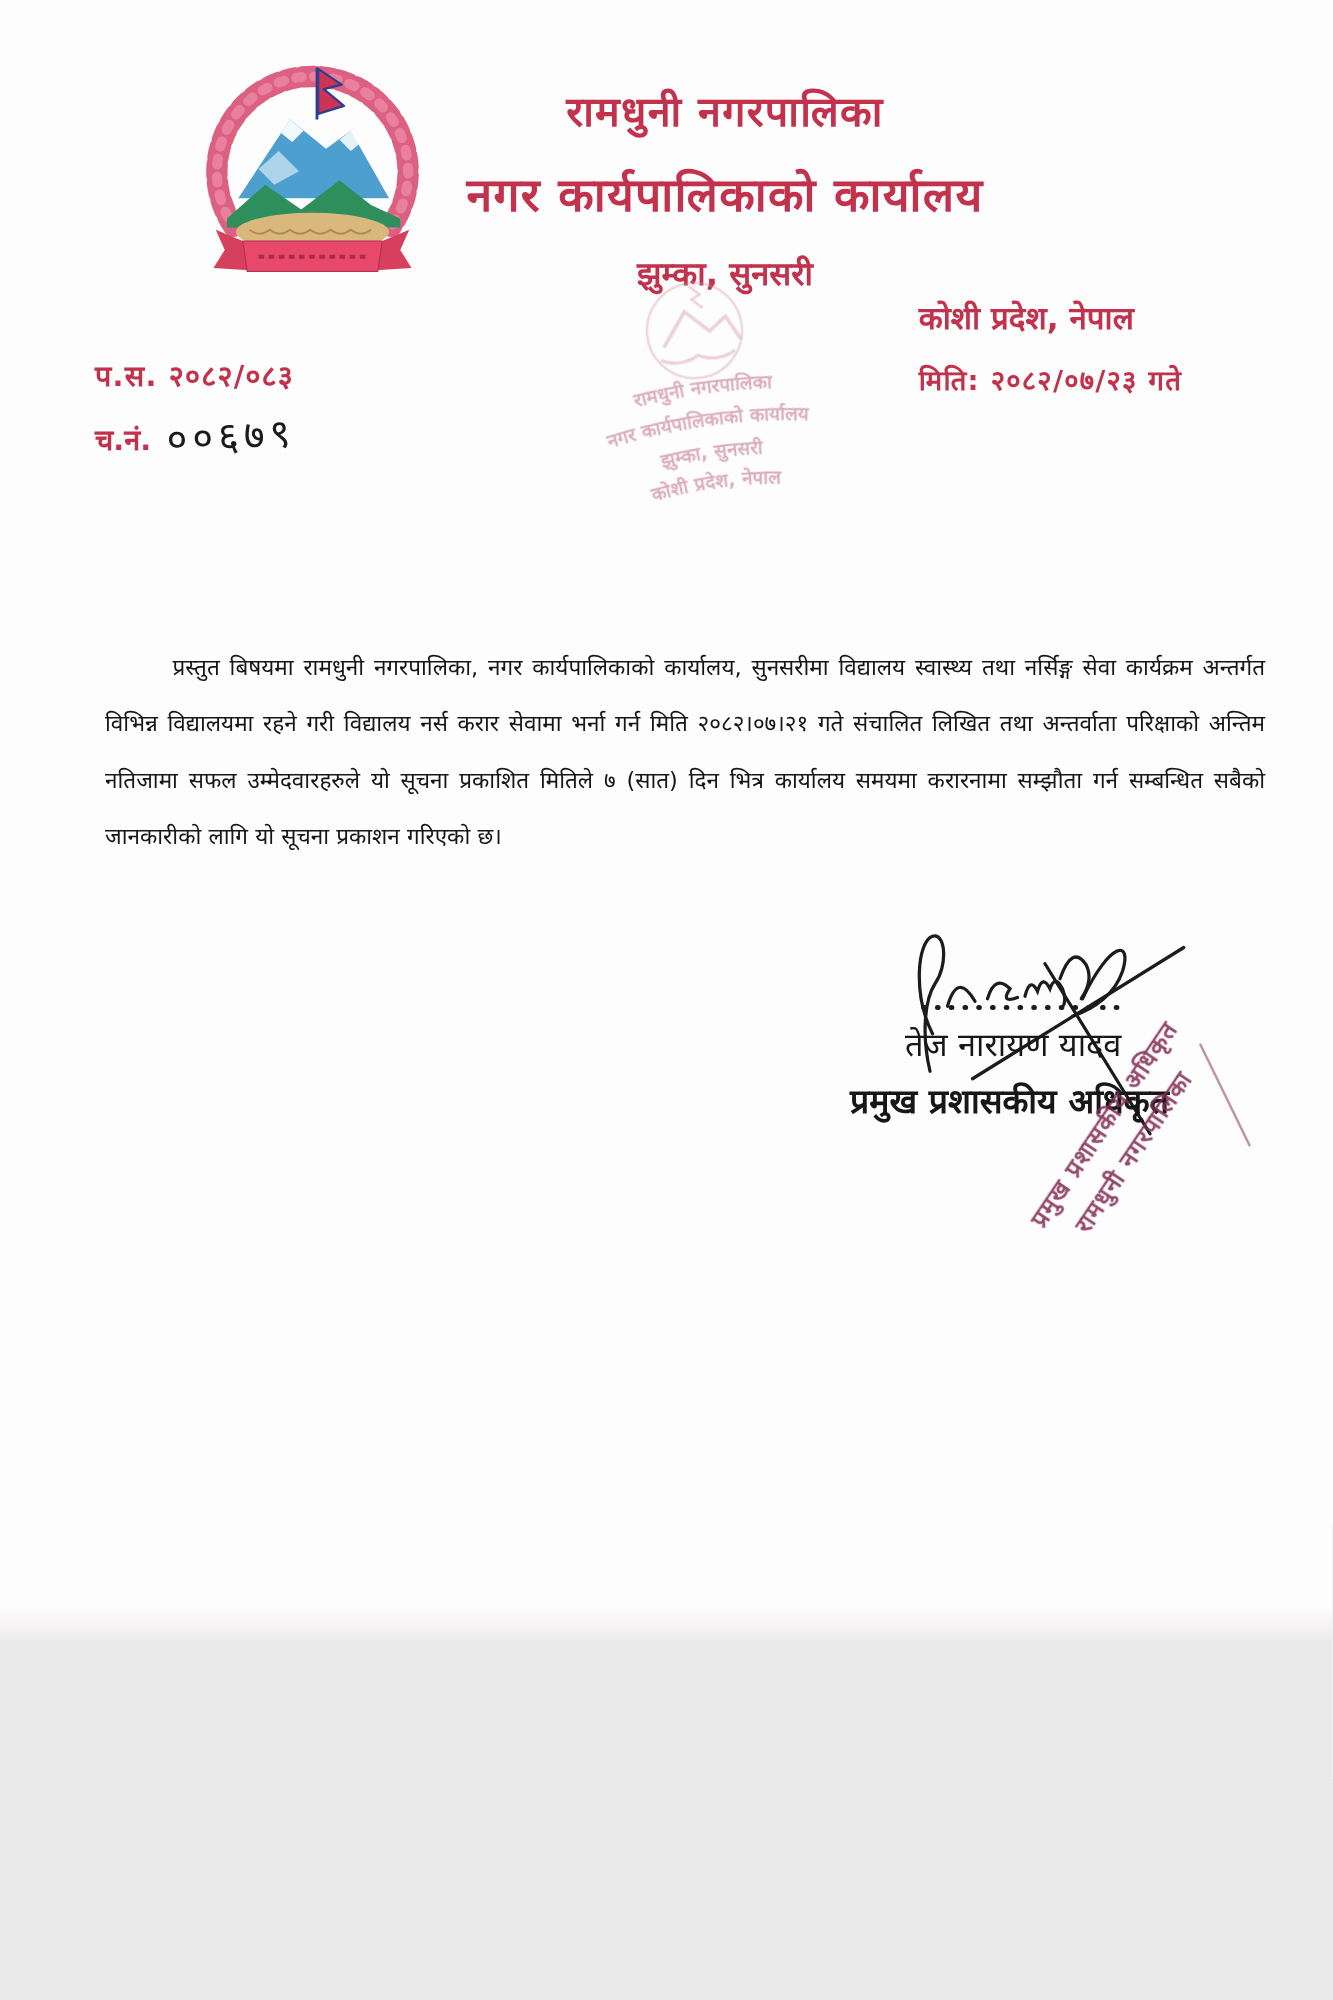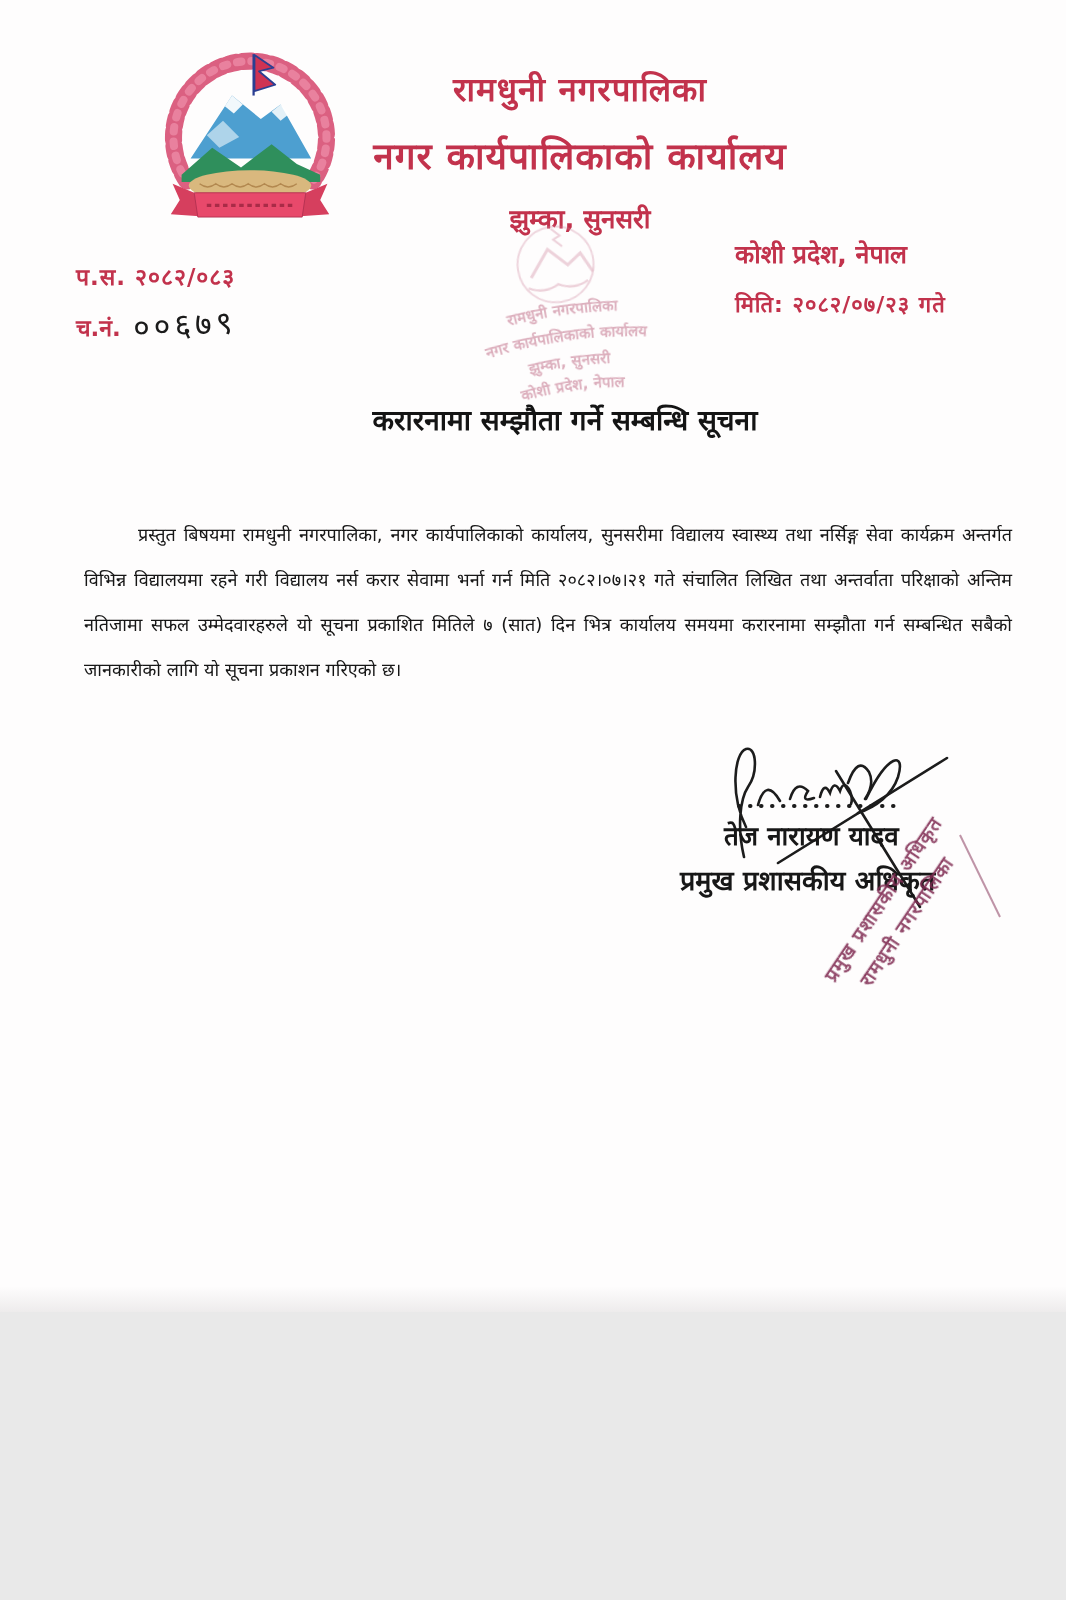--- a/index.html
+++ b/index.html
@@ -20,40 +20,40 @@
   }
   
   .emblem { position:absolute; left:160px; top:48px; width:180px; height:186px; }
   .head-center { position:absolute; left:330px; top:66px; width:500px; text-align:center; color:#c2324c; }
   .head-line1 { font-size:33px; font-weight:bold; letter-spacing:1px; }
   .head-line2 { font-size:37px; font-weight:bold; margin-top:18px; letter-spacing:1px; }
   .head-line3 { font-size:26px; font-weight:bold; margin-top:20px; }
   .province-block { position:absolute; left:735px; top:236px; color:#c2324c; }
   .province-line { font-size:25px; font-weight:bold; }
   .date-line { font-size:22px; font-weight:bold; margin-top:18px; letter-spacing:1px; }
-  .ref-block { position:absolute; left:76px; top:260px; }
+  .ref-block { position:absolute; left:76px; top:284px; }
   .ref-no { font-size:23px; font-weight:bold; color:#c2324c; letter-spacing:1px; }
   .dispatch-row { display:flex; align-items:center; margin-top:10px; }
   .dispatch-label { font-size:23px; font-weight:bold; color:#c2324c; padding-top:6px; }
   .dispatch-no { font-size:32px; color:#1b1b1b; margin-left:12px; letter-spacing:4px;
                  transform:rotate(-3deg); font-weight:500; }
   
   .center-stamp { position:absolute; left:452px; top:212px; width:220px; height:196px;
                   transform:rotate(-8deg); opacity:0.62; filter:blur(0.4px); }
   
   .title-block { position:absolute; left:215px; top:400px; width:700px; text-align:center; color:#141414; }
   .notice-title { font-size:28px; font-weight:bold; }
   .notice-subtitle { font-size:27px; font-weight:bold; margin-top:9px; }
   
   .body-para { position:absolute; left:84px; top:512px; width:928px;
                font-size:18px; line-height:45px; text-align:justify; text-indent:54px;
                color:#161616; }
   
   .sign-svg { position:absolute; left:660px; top:735px; width:400px; height:250px; }
-  .sign-name { position:absolute; left:724px; top:817px; font-size:26px; font-weight:bold;
+  .sign-name { position:absolute; left:724px; top:817px; font-size:26px; font-weight:normal;
                color:#171717; white-space:nowrap; }
   .sign-designation { position:absolute; left:680px; top:861px; font-size:27px; font-weight:bold;
                       color:#171717; white-space:nowrap; }
   
   .officer-stamp { position:absolute; left:818px; top:972px; transform-origin:0 0;
                    transform:rotate(-56deg); color:rgba(128,43,82,0.85);
                    font-weight:bold; filter:blur(0.3px); }
   .officer-stamp .l1 { font-size:19px; white-space:nowrap; letter-spacing:1px; }
   .officer-stamp .l2 { font-size:19px; white-space:nowrap; letter-spacing:1px; margin-left:16px; margin-top:6px; }
 </style>
@@ -125,21 +125,20 @@
     </g>
     <g font-size="15" font-weight="bold" fill="#c77e95">
       <text text-anchor="middle"><textPath href="#arc1" startOffset="50%">रामधुनी नगरपालिका</textPath></text>
       <text text-anchor="middle"><textPath href="#arc2" startOffset="50%">नगर कार्यपालिकाको कार्यालय</textPath></text>
       <text text-anchor="middle"><textPath href="#arc3" startOffset="50%">झुम्का, सुनसरी</textPath></text>
       <text text-anchor="middle"><textPath href="#arc4" startOffset="50%">कोशी प्रदेश, नेपाल</textPath></text>
     </g>
   </svg>
 
   <div class="title-block">
-    <div class="notice-title">करारनामा सम्झौता गर्ने सम्बन्धि सूचना</div>
   </div>
 
   <div class="body-para">प्रस्तुत बिषयमा रामधुनी नगरपालिका, नगर कार्यपालिकाको कार्यालय, सुनसरीमा विद्यालय स्वास्थ्य तथा नर्सिङ्ग सेवा कार्यक्रम अन्तर्गत विभिन्न विद्यालयमा रहने गरी विद्यालय नर्स करार सेवामा भर्ना गर्न मिति २०८२।०७।२१ गते संचालित लिखित तथा अन्तर्वाता परिक्षाको अन्तिम नतिजामा सफल उम्मेदवारहरुले यो सूचना प्रकाशित मितिले ७ (सात) दिन भित्र कार्यालय समयमा करारनामा सम्झौता गर्न सम्बन्धित सबैको जानकारीको लागि यो सूचना प्रकाशन गरिएको छ।</div>
 
   <svg class="sign-svg" viewBox="0 0 400 250" aria-hidden="true">
 
     <path d="M79,71 H235" stroke="#1c1c1c" stroke-width="4" fill="none" stroke-linecap="round" stroke-dasharray="0.5 10.5"></path>
 
     <g stroke="#1c1c1c" stroke-width="2.6" fill="none" stroke-linecap="round">
       <path d="M86,92 C70,60 74,18 86,14 C97,11 98,38 88,52 C80,64 77,92 84,122"></path>

